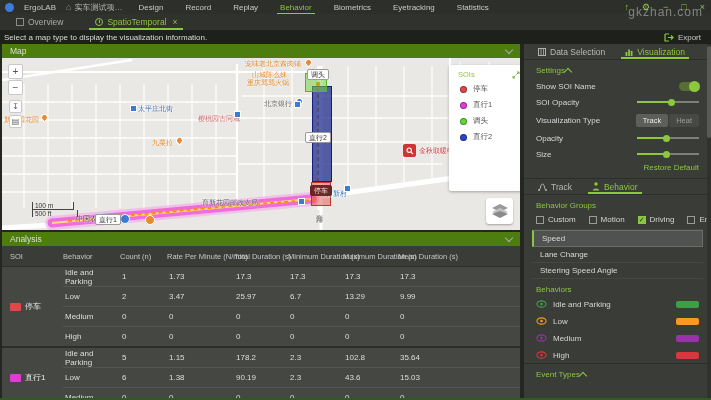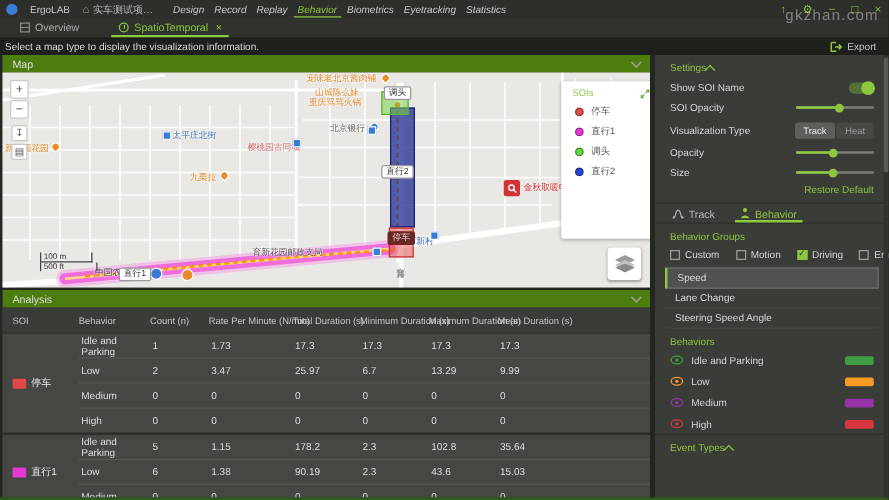--- a/index.html
+++ b/index.html
@@ -4,21 +4,21 @@
 <style>
   html,body{margin:0;padding:0;background:#1b1d19;}
   #app{position:relative;width:711px;height:400px;background:#242622;font-family:"Liberation Sans","DejaVu Sans",sans-serif;overflow:hidden;color:#d6d6d6;}
   #app::after{content:"";position:absolute;left:0;right:0;bottom:0;height:2px;background:#2f5c1c;z-index:50;}
 
   
   #topbar{position:absolute;left:0;top:0;width:711px;height:14px;background:#2d2f2b;display:flex;align-items:center;gap:10px;padding-left:5px;font-size:8px;color:#c9c9c9;box-sizing:border-box;}
   .logo{width:9px;height:9px;border-radius:50%;background:#3b7dd8;flex:none;}
   .proj{display:flex;align-items:center;gap:3px;color:#b9b9b9;}
   .proj .h{color:#9a9c98;font-size:9px;}
-  #menu{display:flex;gap:8px;margin-left:6px;font-style:italic;}
+  #menu{display:flex;gap:22px;margin-left:6px;}
   .mi{position:relative;padding:2px 0;cursor:default;white-space:nowrap;}
   .mi.active{color:#8dc63f;}
   .mi.active::after{content:"";position:absolute;left:-3px;right:-3px;bottom:-1px;height:2px;background:#8dc63f;}
   #winctl{position:absolute;right:6px;top:1px;display:flex;gap:13px;color:#8dc63f;font-size:9px;line-height:12px;}
   #watermark{position:absolute;right:8px;top:5px;font-size:12px;letter-spacing:1px;color:rgba(230,230,230,.45);z-index:40;pointer-events:none;}
 
   
   #tabrow{position:absolute;left:0;top:14px;width:711px;height:16px;background:#30322e;display:flex;align-items:stretch;gap:24px;padding-left:12px;box-sizing:border-box;}
   .tab{display:flex;gap:4px;align-items:center;font-size:8.5px;color:#a9aba7;position:relative;padding:0 4px;}
   .tab.active{color:#8dc63f;}
@@ -373,20 +373,37 @@
               <div class="c">0</div>
               <div class="c">0</div>
               <div class="c">0</div>
             </div>
           </div>
         </div>
       </div>
   </div>
 
   <div id="rpanel">
+    <div class="rp-tabs">
+      <div class="rp-tab">
+        <svg width="8" height="8" viewBox="0 0 8 8">
+            <rect x="0.5" y="0.5" width="7" height="7" fill="none" stroke="#b0b0b0"></rect>
+            <path d="M3,0.5 V7.5 M5.5,0.5 V7.5" stroke="#b0b0b0" stroke-width="0.8"></path>
+          </svg>
+        <span>Data Selection</span>
+      </div>
+      <div class="rp-tab active">
+        <svg width="8" height="8" viewBox="0 0 8 8">
+            <rect x="0.5" y="4" width="1.8" height="4" fill="#8dc63f"></rect>
+            <rect x="3.1" y="1.5" width="1.8" height="6.5" fill="#8dc63f"></rect>
+            <rect x="5.7" y="3" width="1.8" height="5" fill="#8dc63f"></rect>
+          </svg>
+        <span>Visualization</span>
+      </div>
+    </div>
 
     <div class="sec-head">
       <span>Settings</span>
       <span class="chevup"></span>
     </div>
 
     <div class="srow">
       <span>Show SOI Name</span>
       <span class="toggle on" id="soi-toggle"></span>
     </div>

